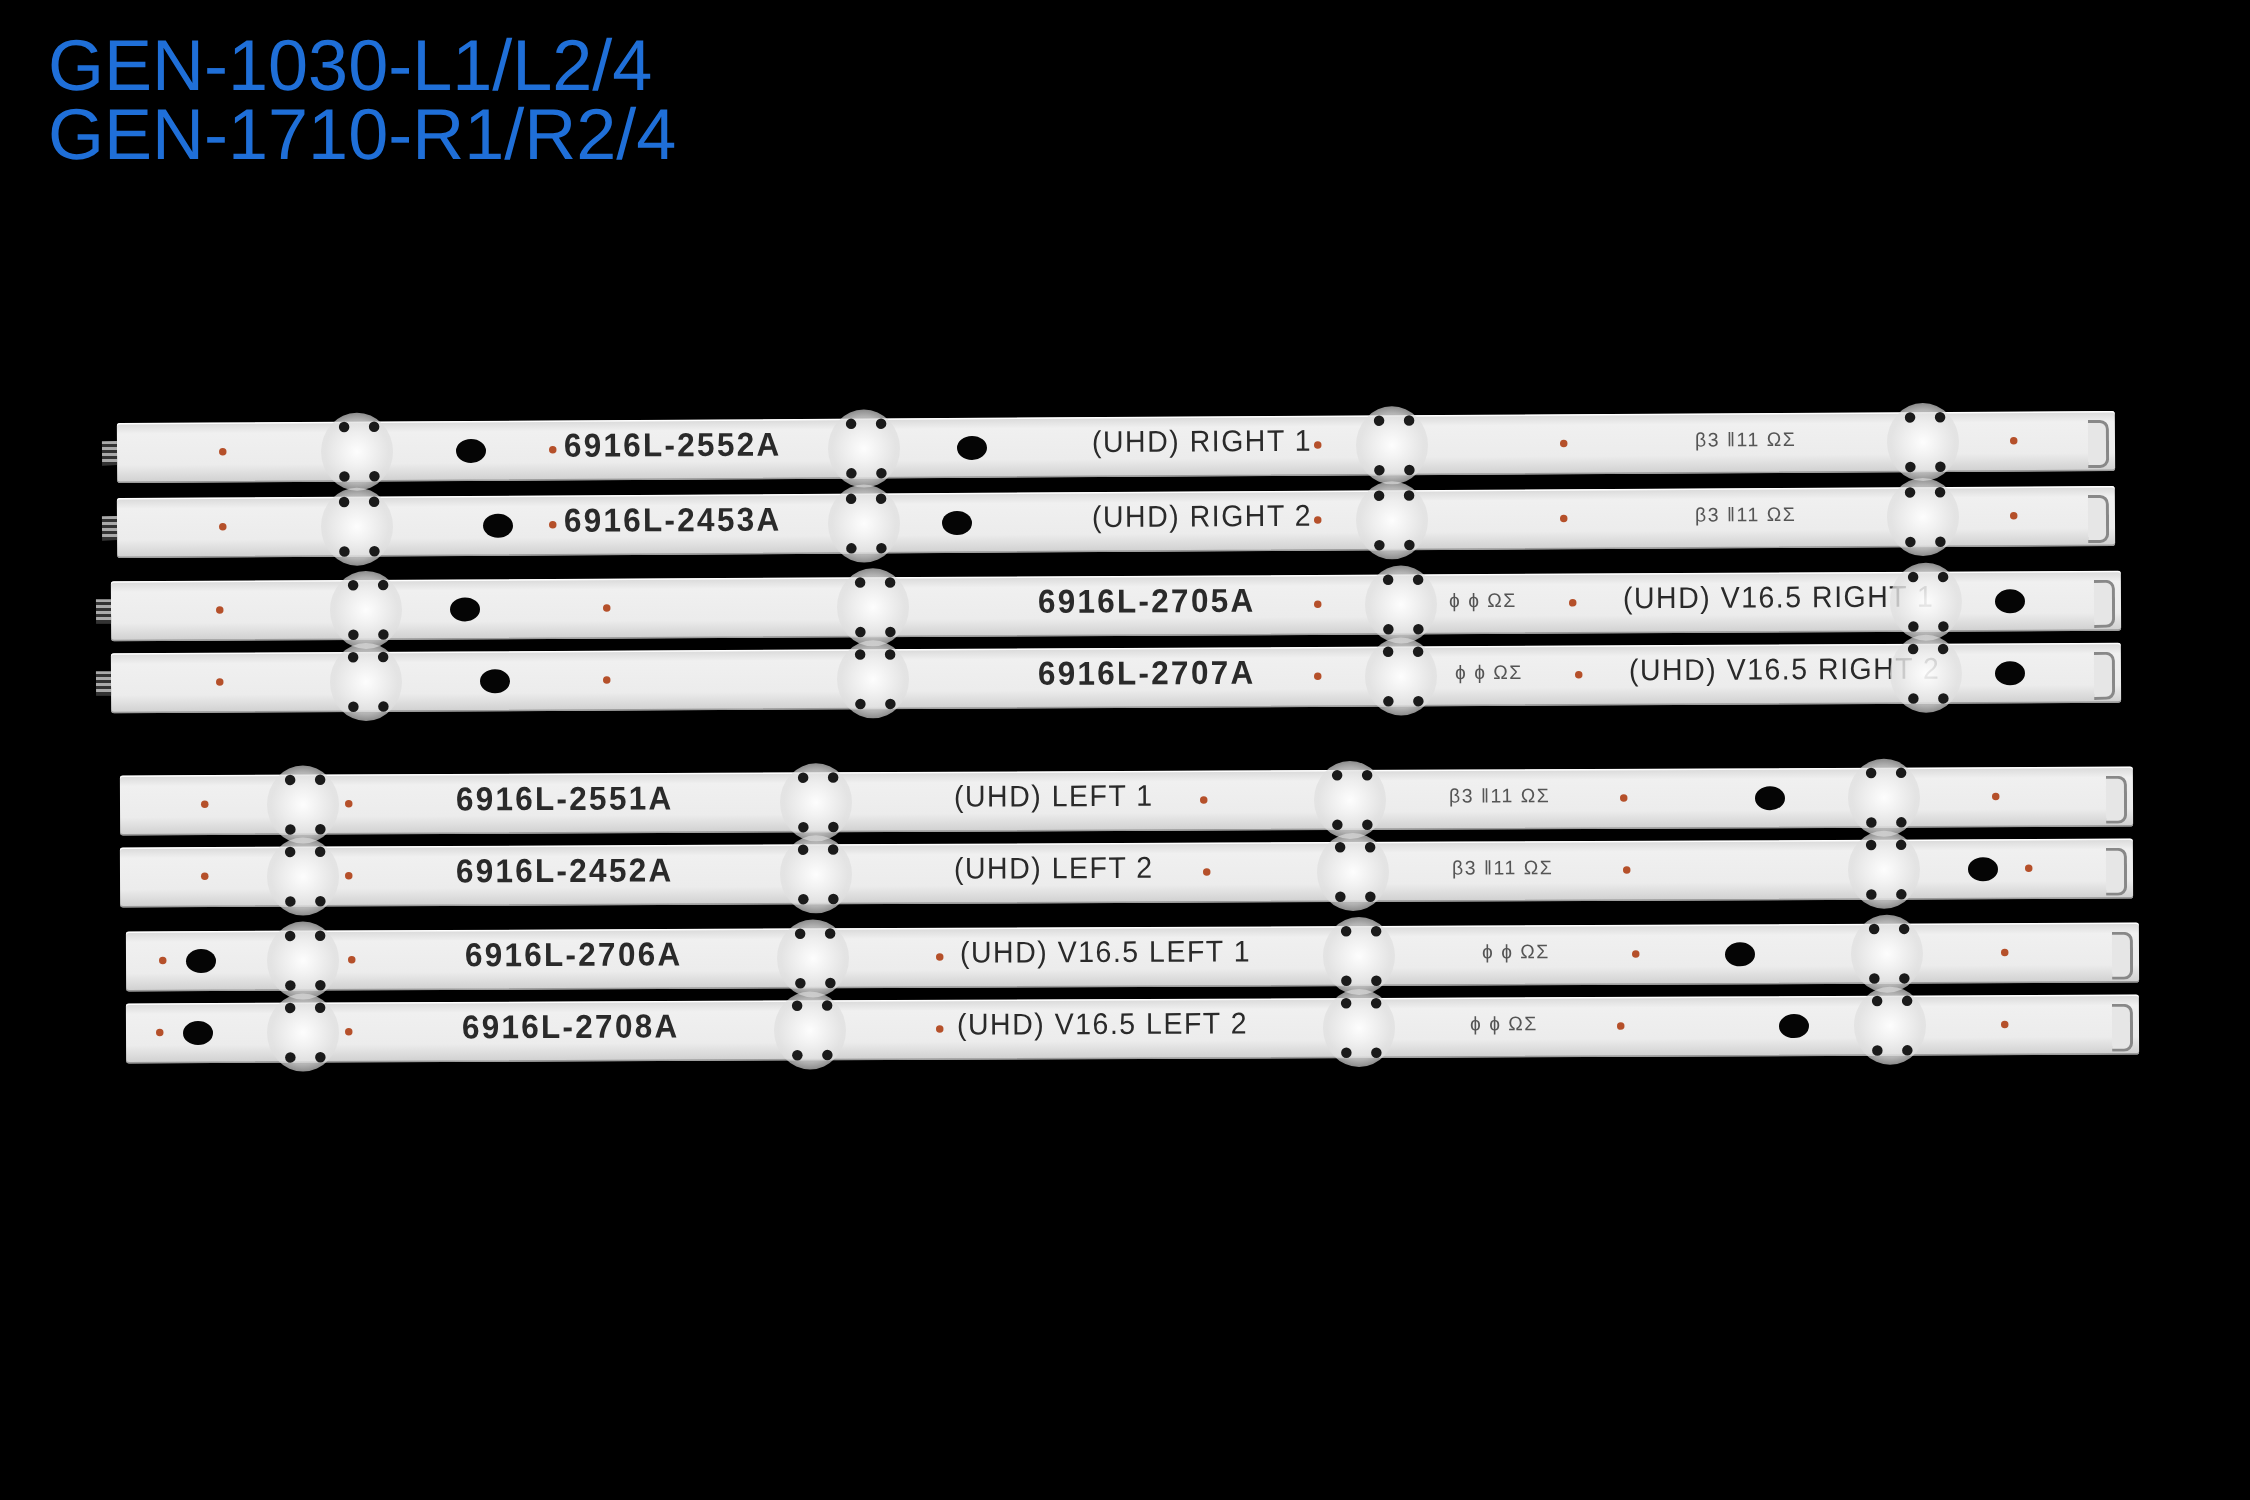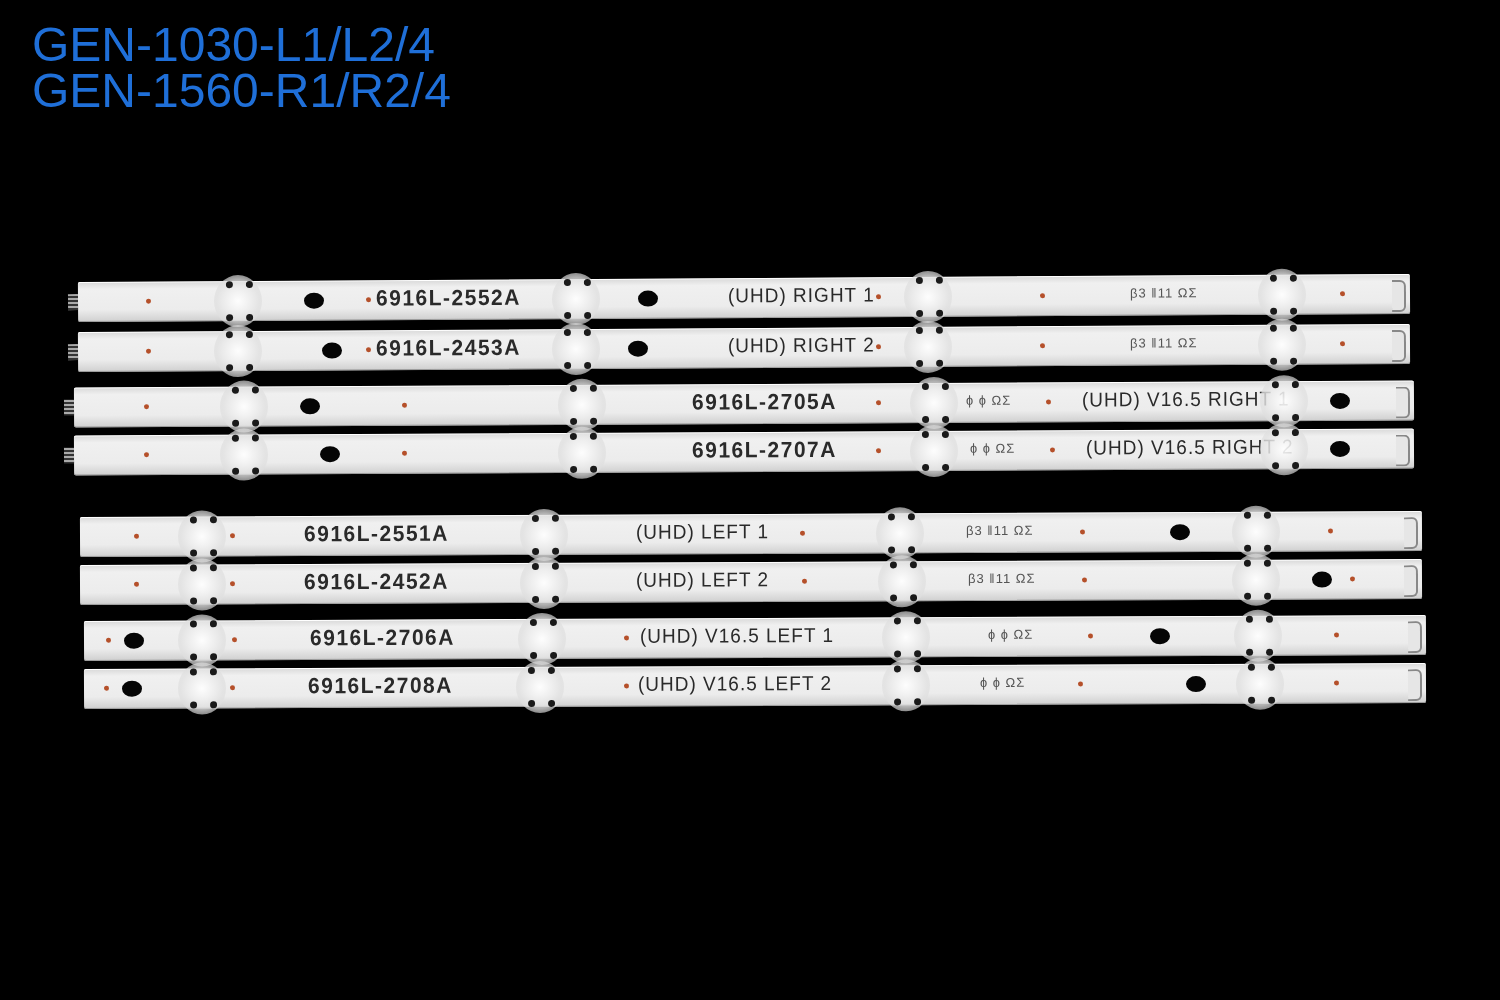--- a/index.html
+++ b/index.html
@@ -49,21 +49,21 @@
     .strip .pins {
       position: absolute; left: -10px; top: 12px; width: 10px; height: 16px;
       background: repeating-linear-gradient(#aaa 0 2px, #333 2px 4px);
     }
   </style>
 </head>
 <body>
 
 <div class="title-block">
   <div class="title-line">GEN-1030-L1/L2/4</div>
-  <div class="title-line">GEN-1560-R1/R2/4</div>
+  <div class="title-line">GEN-1710-R1/R2/4</div>
 </div>
 
 <div class="strip" style="left:78px; top:278px; width:1332px; transform:rotate(-0.35deg);">
   <div class="pins"></div>
   <div class="dot" style="left:68px;"></div>
   <div class="lens" style="left:136px;"></div>
   <div class="hole" style="left:226px;"></div>
   <div class="dot" style="left:288px;"></div>
   <div class="label big" style="left:298px;">6916L-2552A</div>
   <div class="lens" style="left:474px;"></div>

